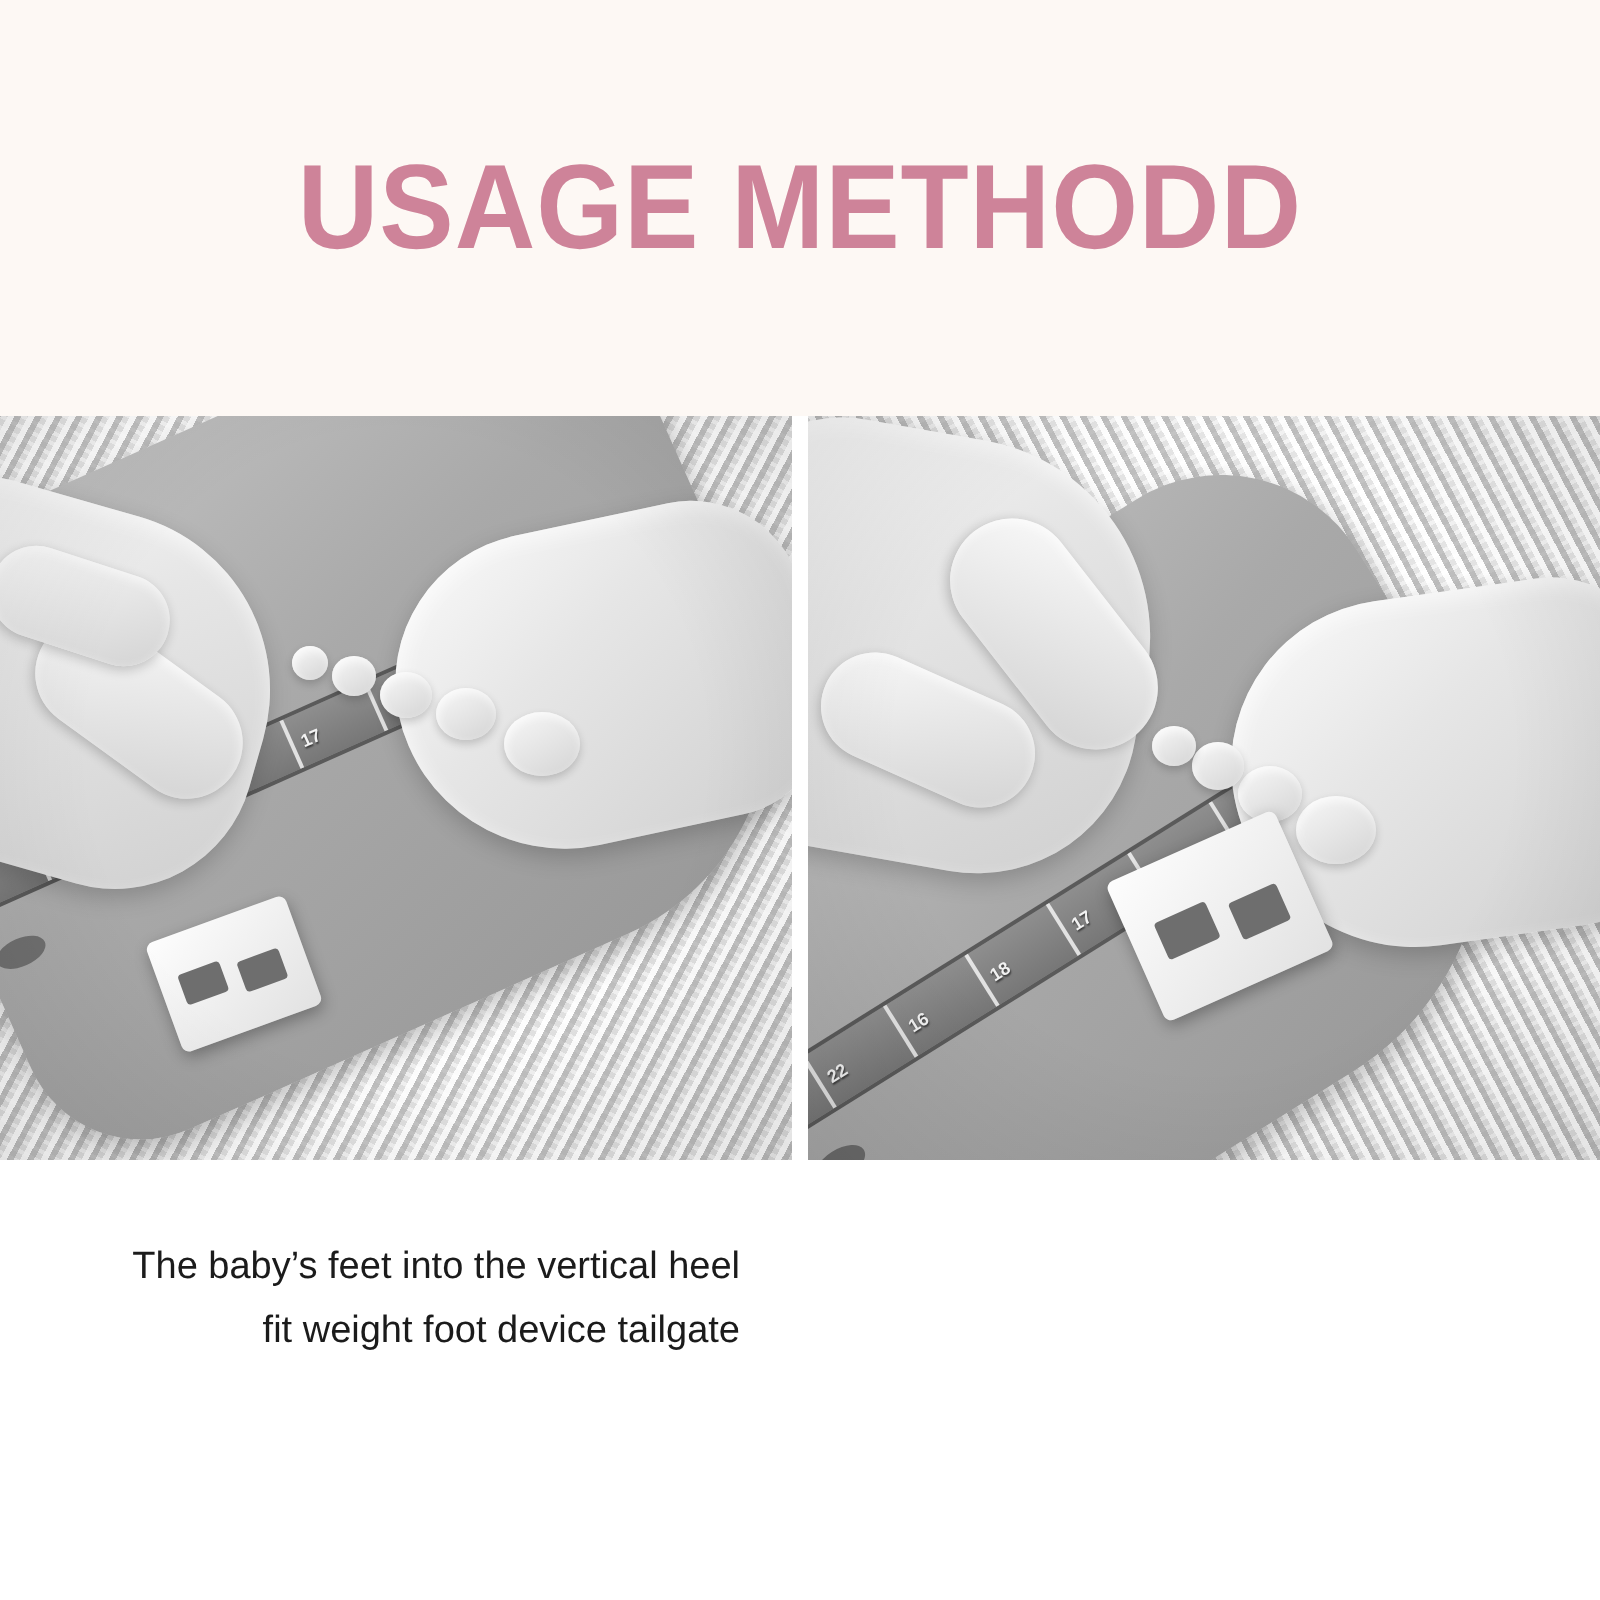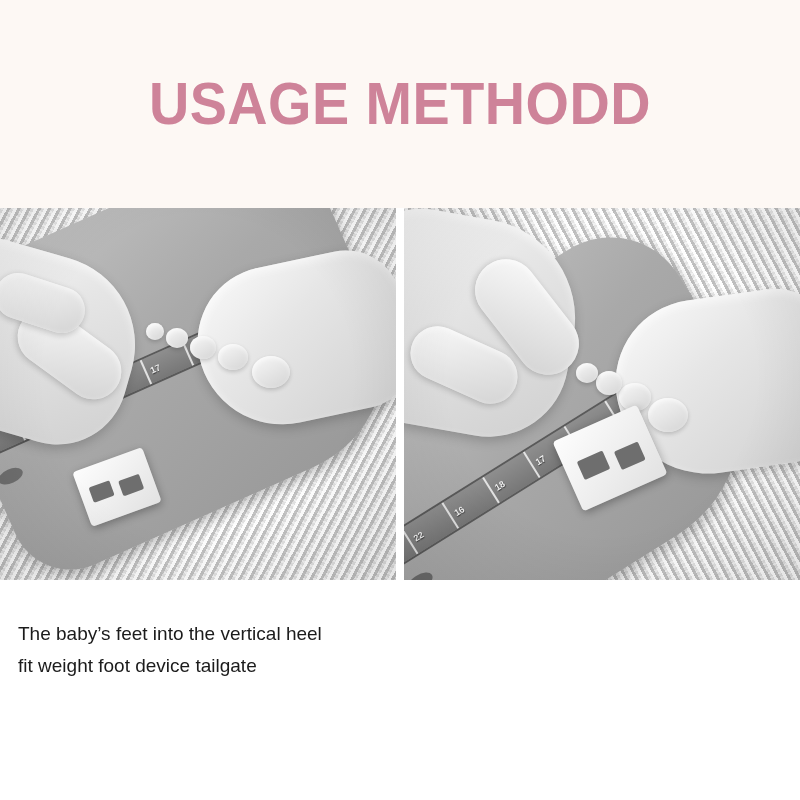--- a/index.html
+++ b/index.html
@@ -132,20 +132,21 @@
     display:flex; background:#ffffff;
   }
   .caption {
     width:400px;
     padding:38px 30px 0 18px;
     font-size:19px;
     line-height:32px;
     color:#1b1b1b;
     font-family:"Liberation Sans","DejaVu Sans",sans-serif;
     white-space:pre-line;
+    text-align:right;
   }
   .caption.right { padding-left:34px; padding-right:20px; }
 </style>
 </head>
 <body>
 
 <div class="page">
 
   <div class="header">
     <div class="header-title">USAGE METHODD</div>

